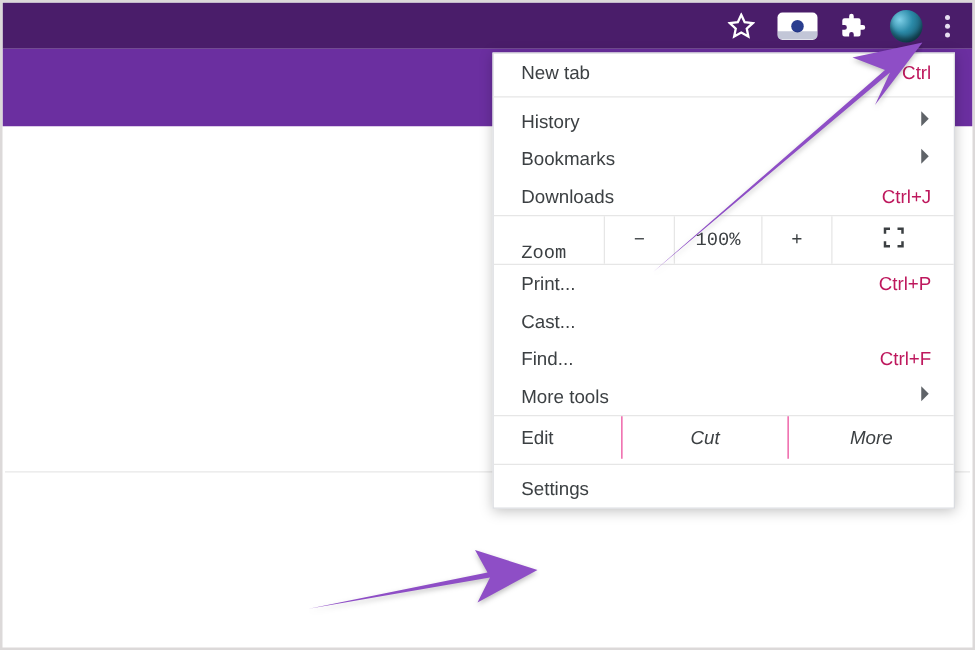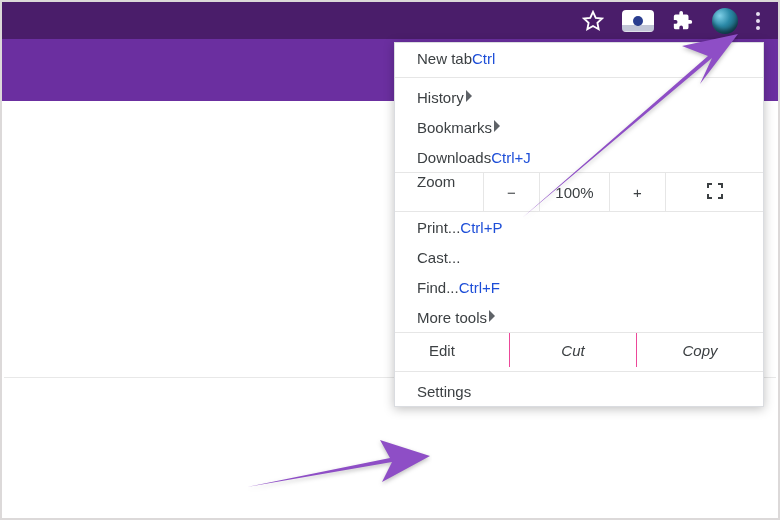--- a/index.html
+++ b/index.html
@@ -56,43 +56,45 @@
       width:370px;
       background:#fff;
       box-shadow: 0 2px 10px rgba(0,0,0,.25);
       border:1px solid #dadce0;
       display:flex;
       flex-direction:column;
     }
     .menu .row {
       display:flex;
       align-items:center;
+      justify-content:space-between;
       padding: 5px 18px 5px 22px;
       min-height: 30px;
       white-space:nowrap;
     }
     .menu .sep { height:1px; background:#e6e6e6; margin:4px 0; }
-    .shortcut { color:#1d4ed8; }
+    .shortcut { color:#be185d; }
     .chev svg { width:10px; height:14px; fill:#5f6368; }
     .zoom-row {
-      display:flex; align-items:flex-start; border-top:1px solid #e6e6e6; border-bottom:1px solid #e6e6e6;
+      display:flex; align-items:flex-end; border-top:1px solid #e6e6e6; border-bottom:1px solid #e6e6e6;
       min-height:38px;
+      font-family:Liberation Mono, monospace;
     }
     .zoom-row .zlabel { flex:0 0 88px; padding-left:22px; }
     .zoom-row .zcol {
       flex:0 0 56px; text-align:center; border-left:1px solid #e6e6e6; height:38px; display:flex; align-items:center; justify-content:center;
     }
     .zoom-row .zval { flex:0 0 70px; }
     .zoom-row .zfull { flex:1 1 auto; }
     .full svg { width:18px; height:18px; }
     .edit-row {
       display:flex; align-items:center; border-top:1px solid #e6e6e6;
       min-height:34px;
     }
-    .edit-row .elabel { flex:0 0 102px; padding-left:22px;margin-left:12px; }
+    .edit-row .elabel { flex:0 0 102px; padding-left:22px; }
     .edit-row .ecol {
       flex:1; text-align:right; border-left:1px solid #ec4899; height:34px; display:flex; align-items:center; justify-content:center;font-style:italic;
     }
     .arrow {
       position:absolute; pointer-events:none;
       fill:#8e4ec6;
     }
     .arrow.a1 { top:26px; left:510px; width:226px; height:200px; }
     .arrow.a2 { top:430px; left:240px; width:190px; height:70px; }
     .arrow path { filter: drop-shadow(0 2px 2px rgba(0,0,0,.25)); }
@@ -180,21 +182,21 @@
   <div class="row">
     <span>More tools</span>
     <span class="chev"><svg viewBox="0 0 8 14">
           <path d="M1 1l6 6-6 6z"></path>
         </svg></span>
   </div>
 
   <div class="edit-row">
     <span class="elabel">Edit</span>
     <span class="ecol">Cut</span>
-    <span class="ecol">Copy</span>
+    <span class="ecol">More</span>
   </div>
 
   <div class="sep"></div>
 
   <div class="row">
     <span>Settings</span>
   </div>
 
 </div>
 

